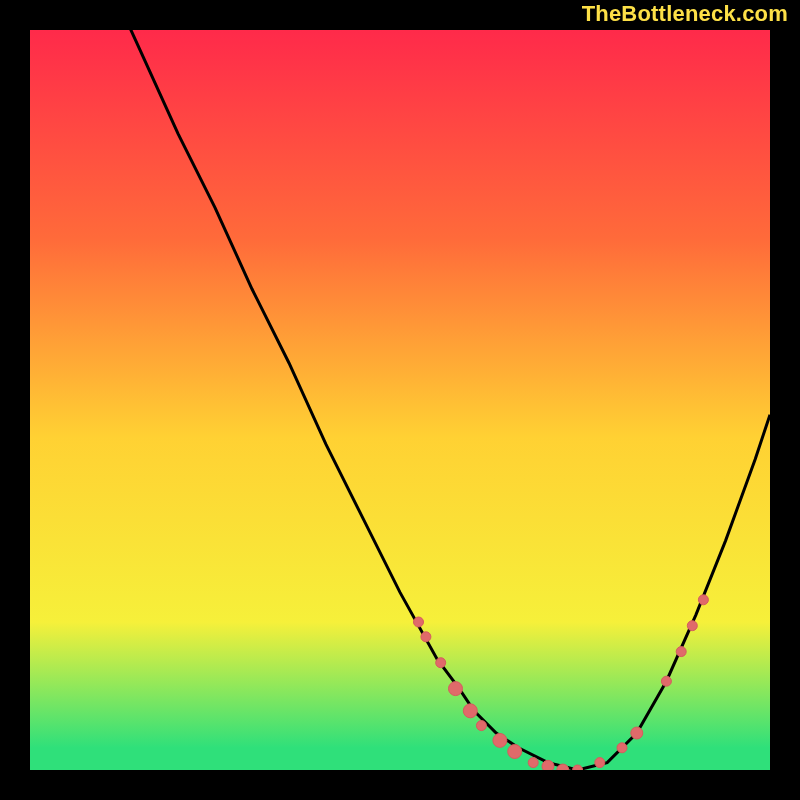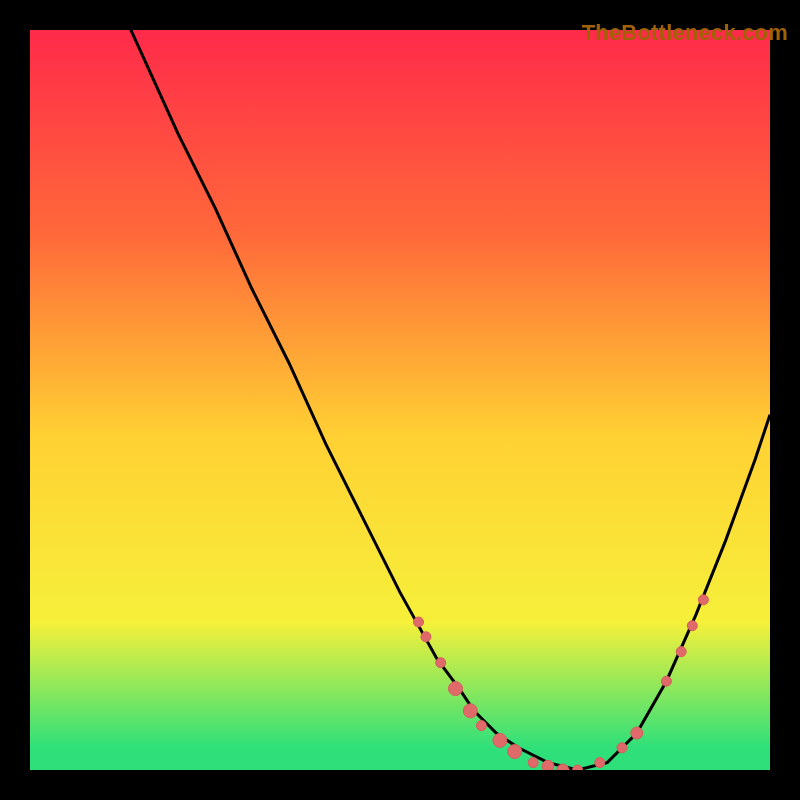--- a/index.html
+++ b/index.html
@@ -5,26 +5,26 @@
   * { margin: 0; padding: 0; box-sizing: border-box; }
   html, body { width: 800px; height: 800px; overflow: hidden; background: #000; }
   .frame {
     position: relative;
     width: 800px;
     height: 800px;
     background: #000;
   }
   .watermark {
     position: absolute;
-    top: 20px;
+    top: 1px;
     right: 12px;
     font-family: Arial, Helvetica, sans-serif;
     font-size: 22px;
     font-weight: bold;
-    color: #a16207;
+    color: #fde047;
     z-index: 5;
     letter-spacing: 0.2px;
   }
   .plot {
     position: absolute;
     left: 30px;
     top: 30px;
     width: 740px;
     height: 740px;
   }

